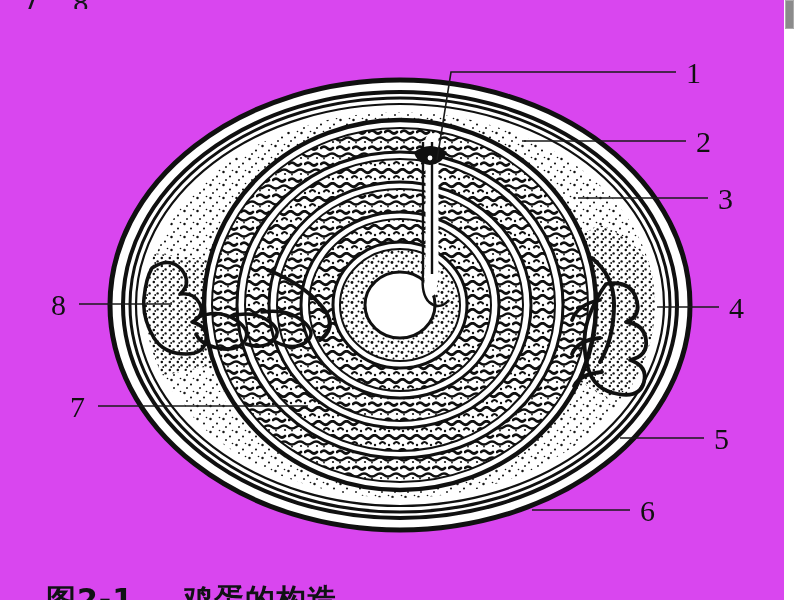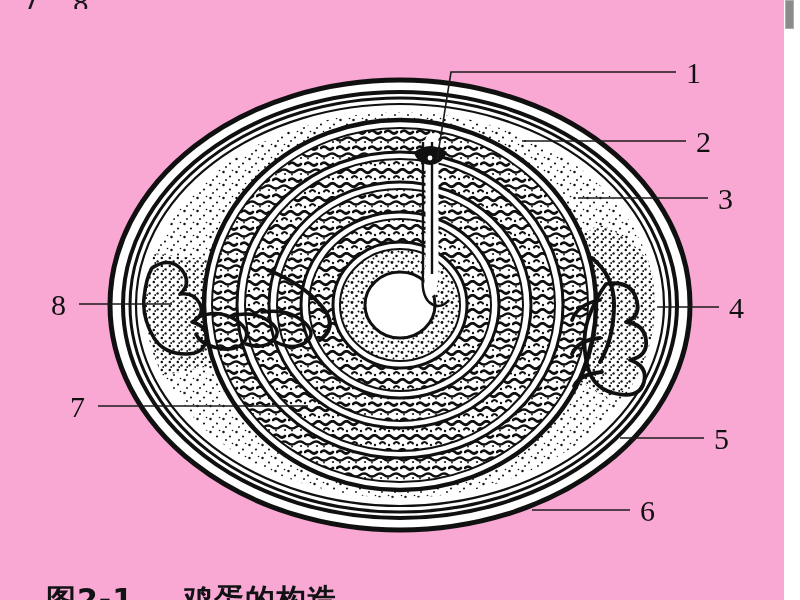--- a/index.html
+++ b/index.html
@@ -5,21 +5,21 @@
   html,body{margin:0;padding:0;}
   body{
     width:800px;height:600px;
     background:#ffffff;
     font-family:"Liberation Serif", serif;
     overflow:hidden;
     position:relative;
   }
   #page{
     position:absolute;left:0;top:0;width:800px;height:600px;
-    background:#f9a8d4;
+    background:#d946ef;
     text-align:center;
   }
   
   .top-cut{
     position:absolute;
     left:22px; top:-13px;
     font-size:26px;
     font-family:"DejaVu Sans", sans-serif;
     color:#15171a;
     letter-spacing:4px;

